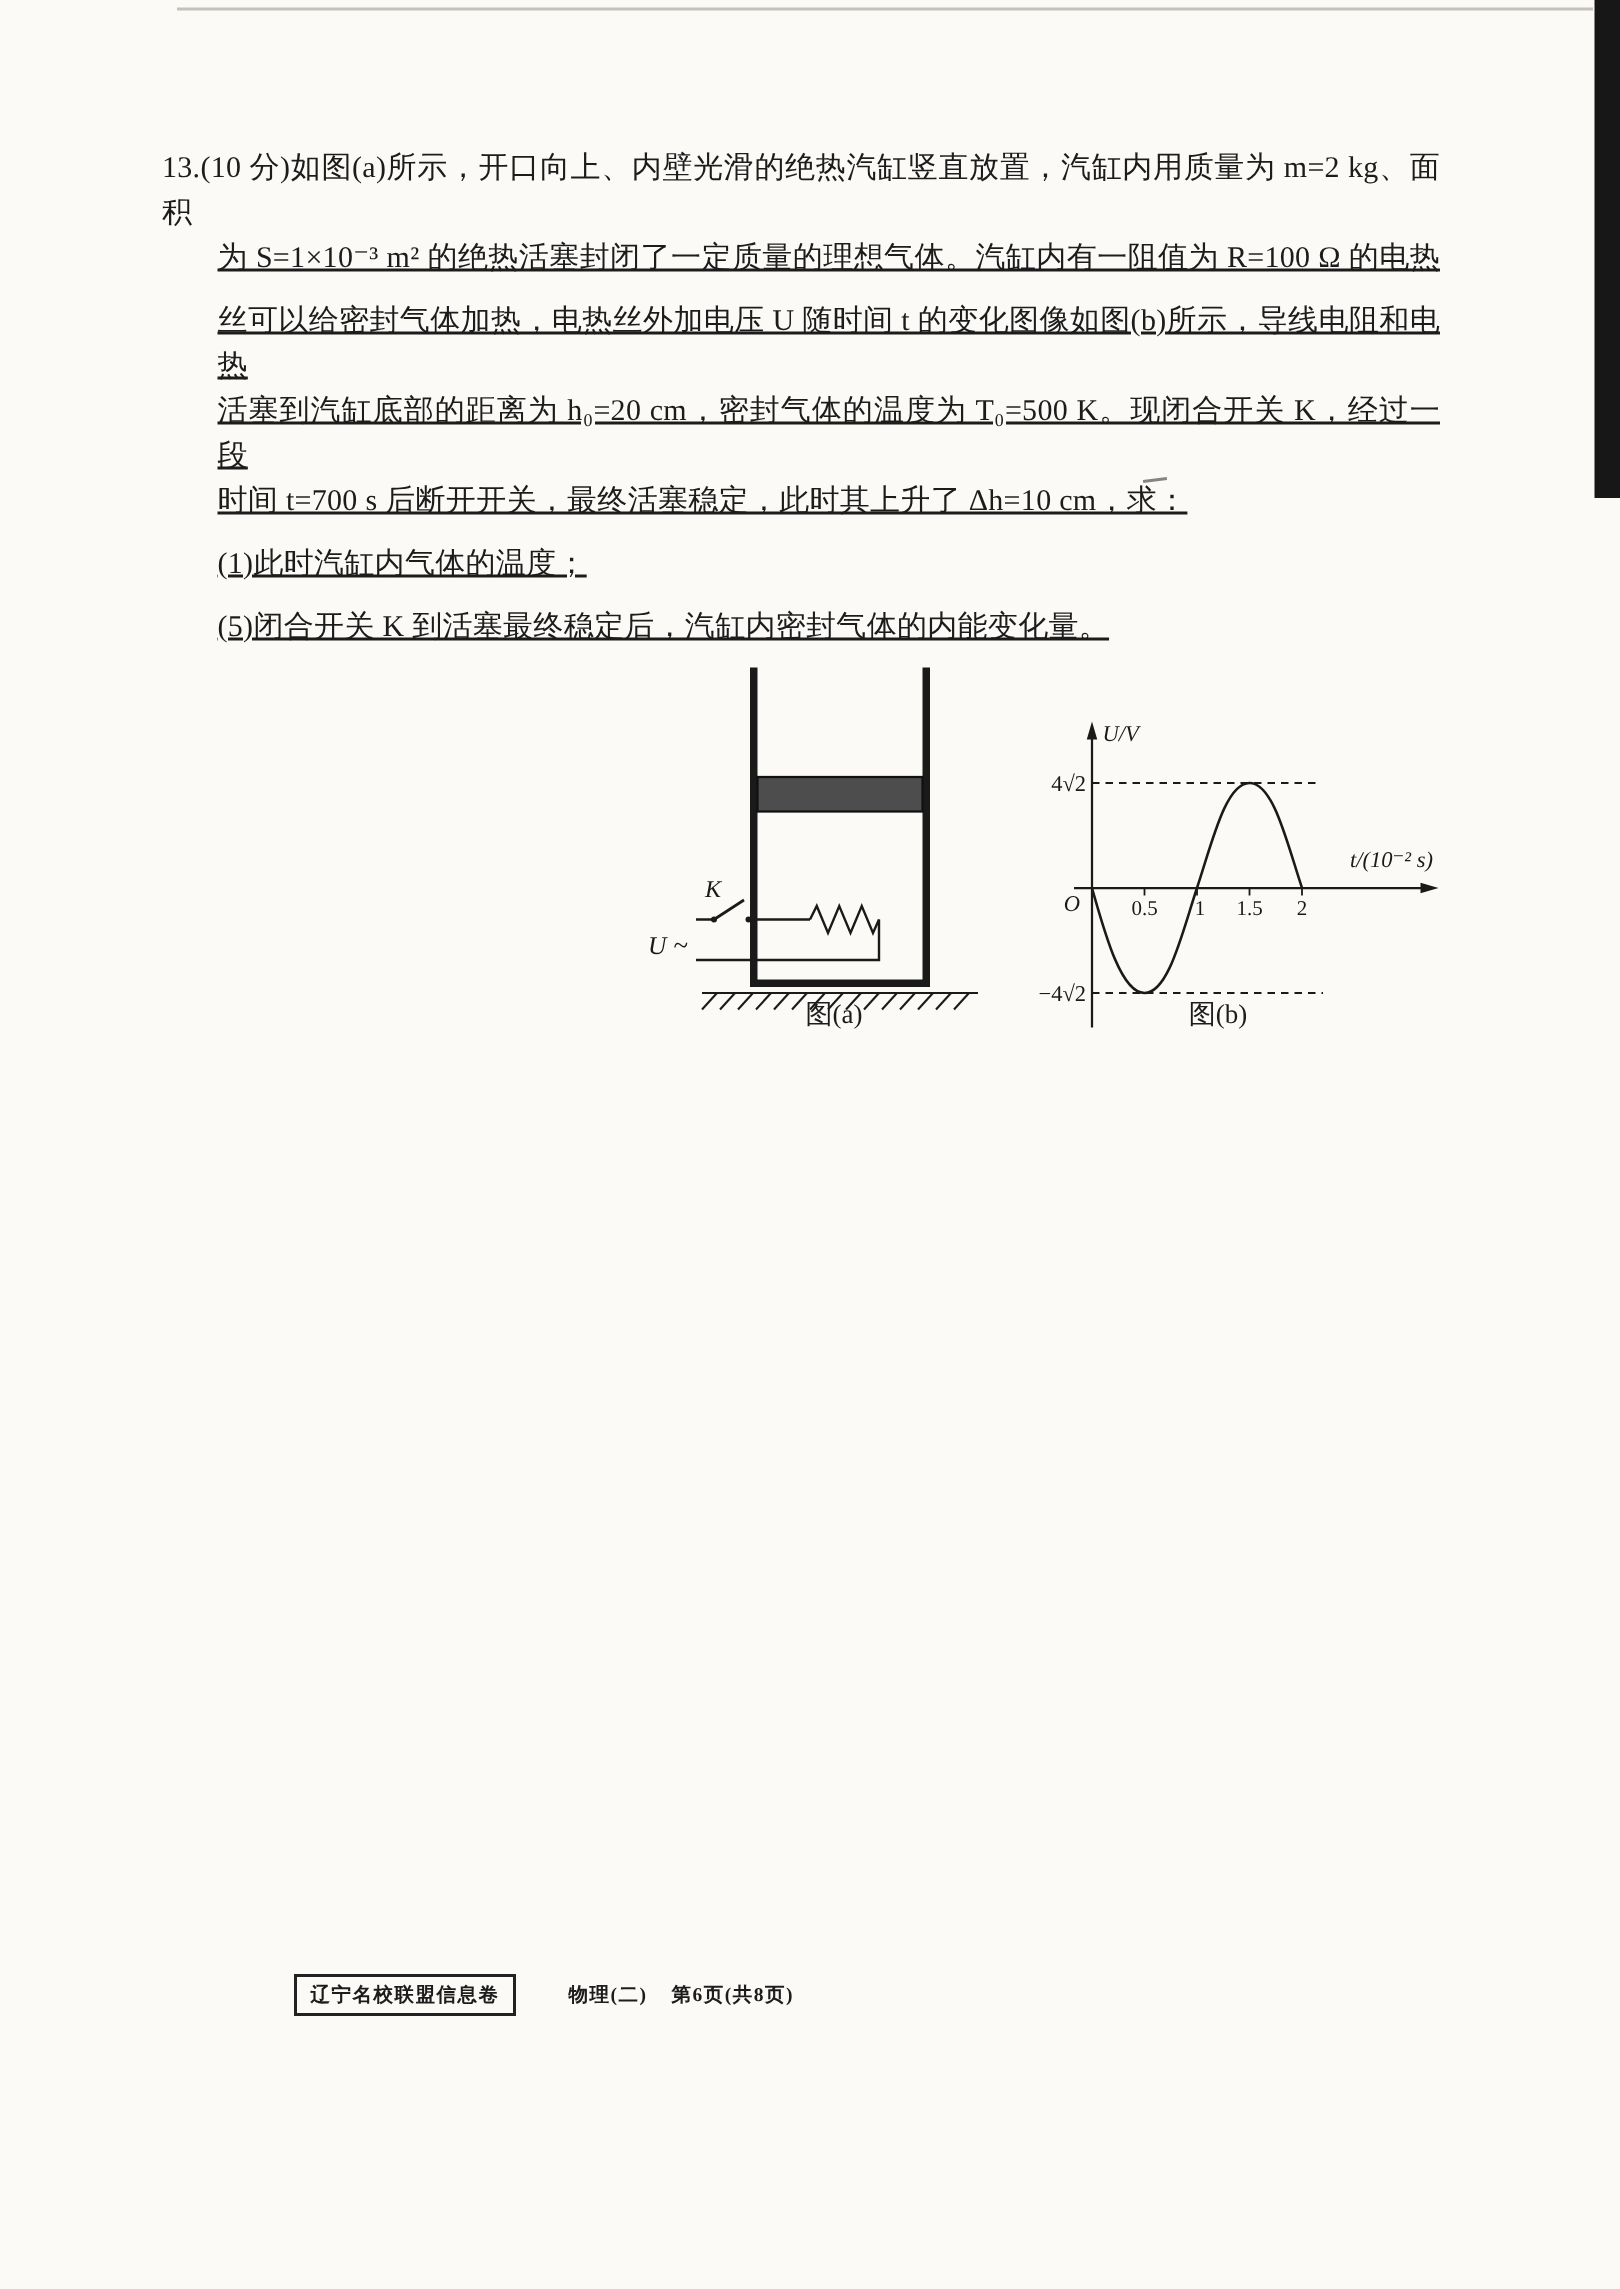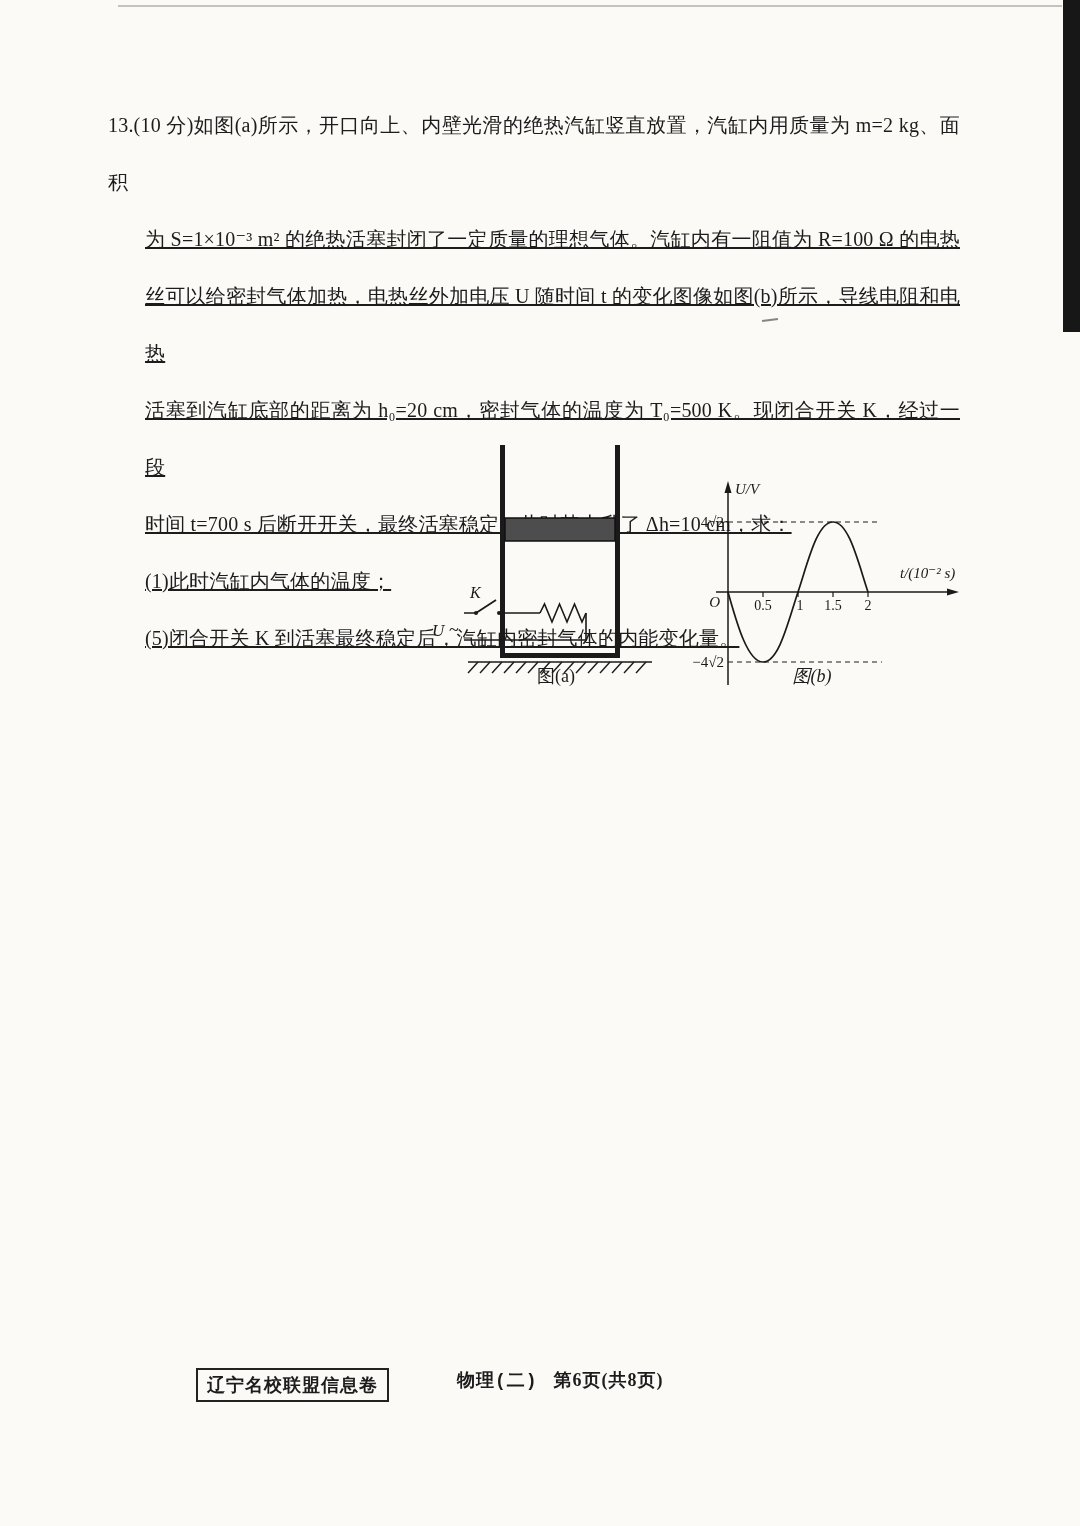--- a/index.html
+++ b/index.html
@@ -8,36 +8,36 @@
     font-family:"Liberation Serif","DejaVu Serif",serif;color:#1c1c1c;
     overflow:hidden;margin:0 auto;box-shadow:0 0 6px rgba(0,0,0,.25);
   }
   
   .scan-bar-right{position:absolute;top:0;right:0;width:17px;height:332px;background:#171717;}
   .scan-line-top{position:absolute;top:5px;left:118px;width:944px;height:2px;background:#b3afa7;opacity:.75;}
   .pen-mark{position:absolute;left:762px;top:319px;width:16px;height:2px;background:#666;transform:rotate(-7deg);opacity:.8;}
 
   
   .problem{position:absolute;left:108px;top:97px;width:852px;}
-  .line{font-size:20px;line-height:57px;min-height:42px;letter-spacing:.2px;}
+  .line{font-size:20px;line-height:30px;min-height:42px;letter-spacing:.2px;}
   .indent{margin-left:37px;width:815px;text-decoration:underline;}
   .jline{text-align:justify;text-align-last:justify;}
   .l1{width:852px;}
 
   
   .fig-a-svg{position:absolute;left:420px;top:435px;}
   .fig-b-svg{position:absolute;left:680px;top:470px;}
   .caption{position:absolute;width:120px;text-align:center;font-size:18px;top:664px;}
   .caption-a{left:496px;}
-  .caption-b{left:752px;font-style:italic;}
+  .caption-b{left:752px;}
 
   
-  .footer{position:absolute;left:196px;top:1368px;display:flex;align-items:flex-start;font-size:18px;font-weight:bold;}
+  .footer{position:absolute;left:196px;top:1316px;display:flex;align-items:center;font-size:13px;font-weight:bold;}
   .footer-box{border:2px solid #222;padding:3px 9px;letter-spacing:1px;}
-  .footer-subject{margin-left:68px;letter-spacing:1px;font-family:Liberation Mono, monospace;}
+  .footer-subject{margin-left:35px;letter-spacing:1px;}
   .footer-pageinfo{margin-left:16px;letter-spacing:1px;}
 
   svg text{font-family:"Liberation Serif","DejaVu Serif",serif;fill:#1a1a1a;}
   .var{font-style:italic;}
 </style>
 </head>
 <body>
 
 <div class="page">
 

